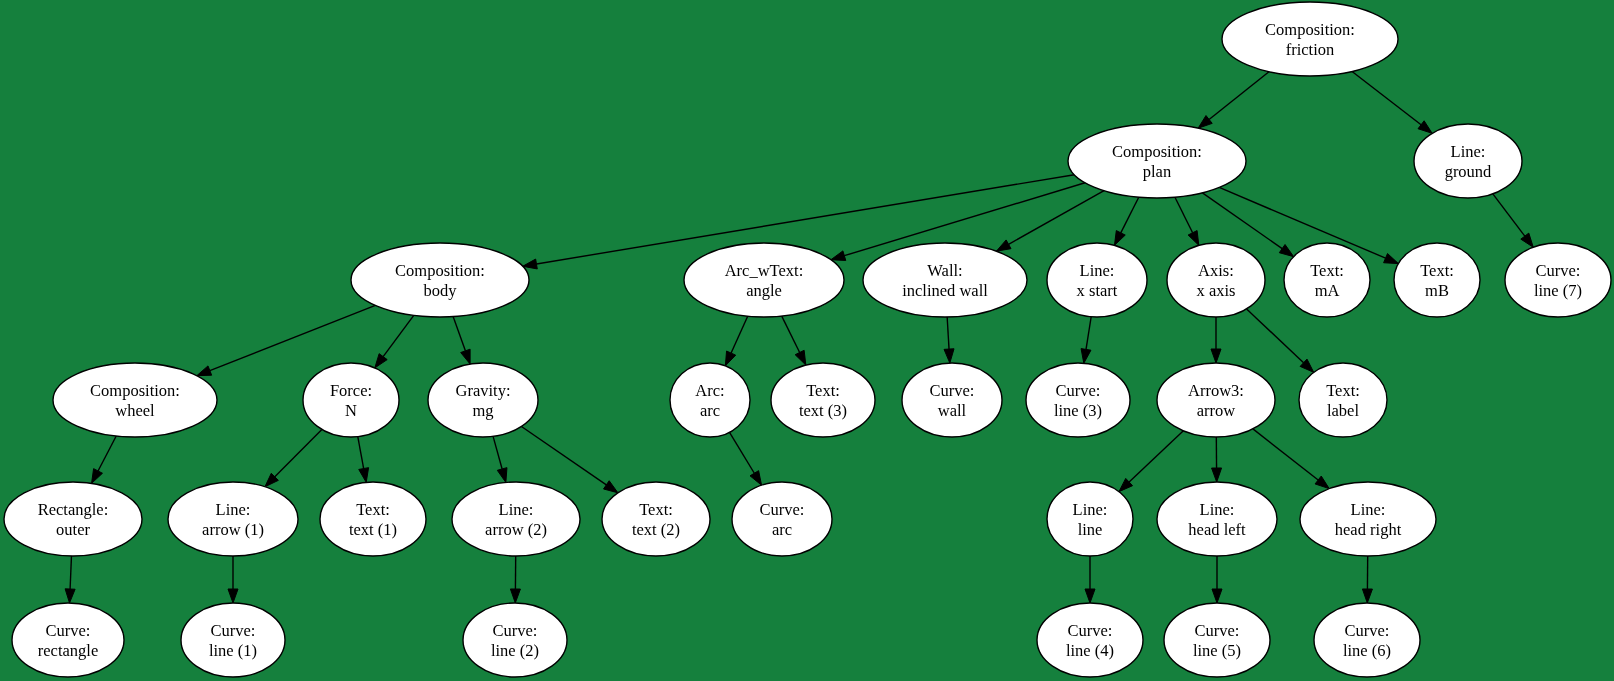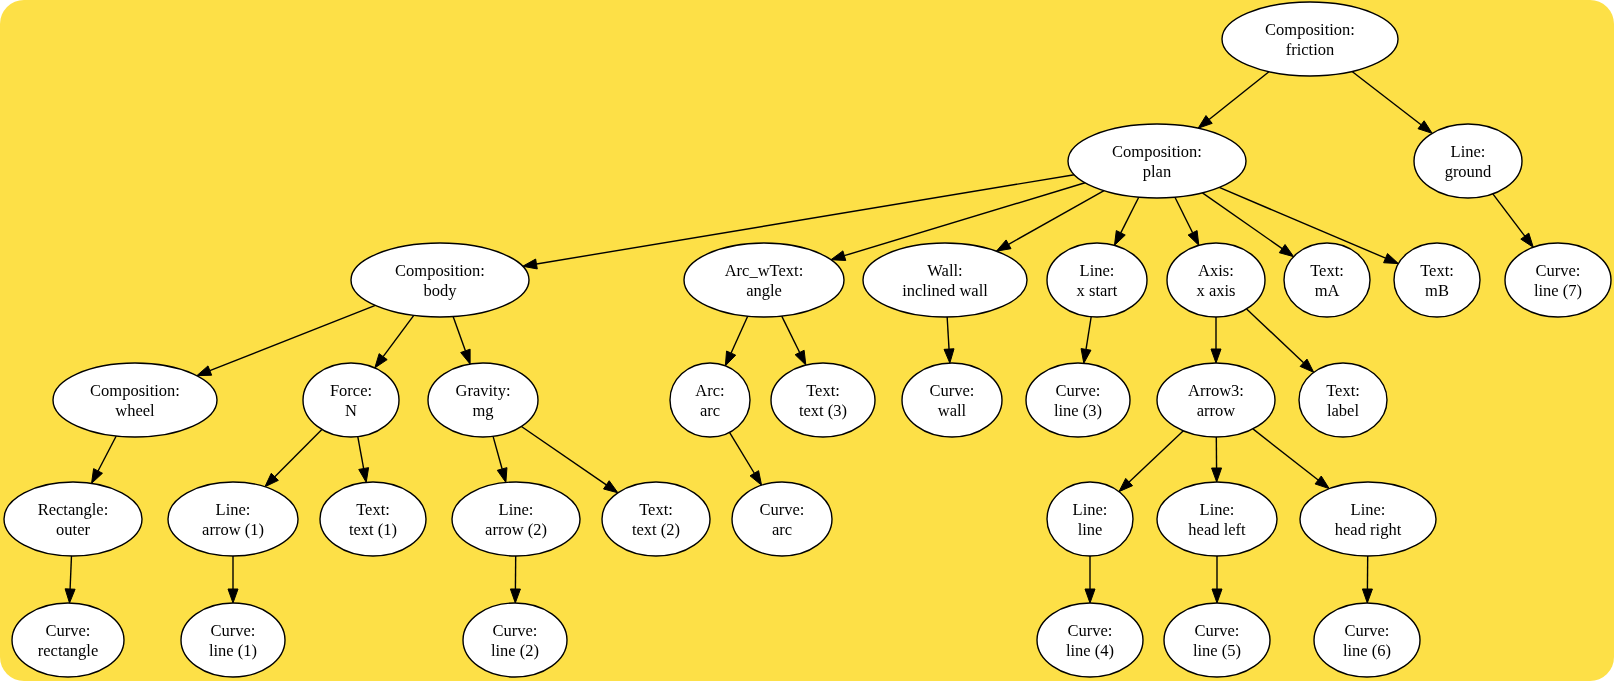--- a/index.html
+++ b/index.html
@@ -3,23 +3,22 @@
 <meta charset="utf-8">
 <style>
   html, body {
     margin: 0;
     padding: 0;
     background: #ffffff;
   }
   .diagram-wrap {
     width: 1614px;
     height: 681px;
-    background: #fde047;
+    background: #15803d;
     overflow: hidden;
-    border-radius: 24px;
   }
   svg {
     display: block;
   }
   .node-label {
     font-family: "Liberation Serif", "DejaVu Serif", serif;
     font-size: 16.5px;
     fill: #000000;
   }
   .node-ellipse {

